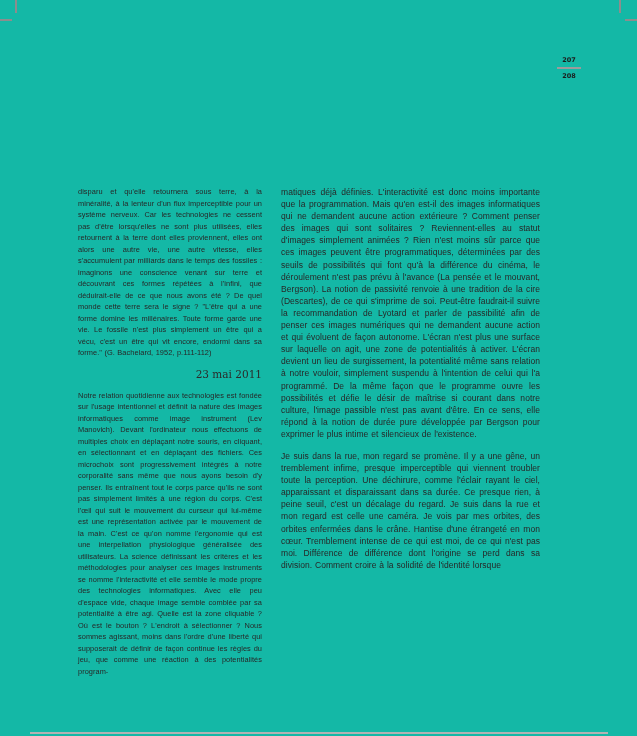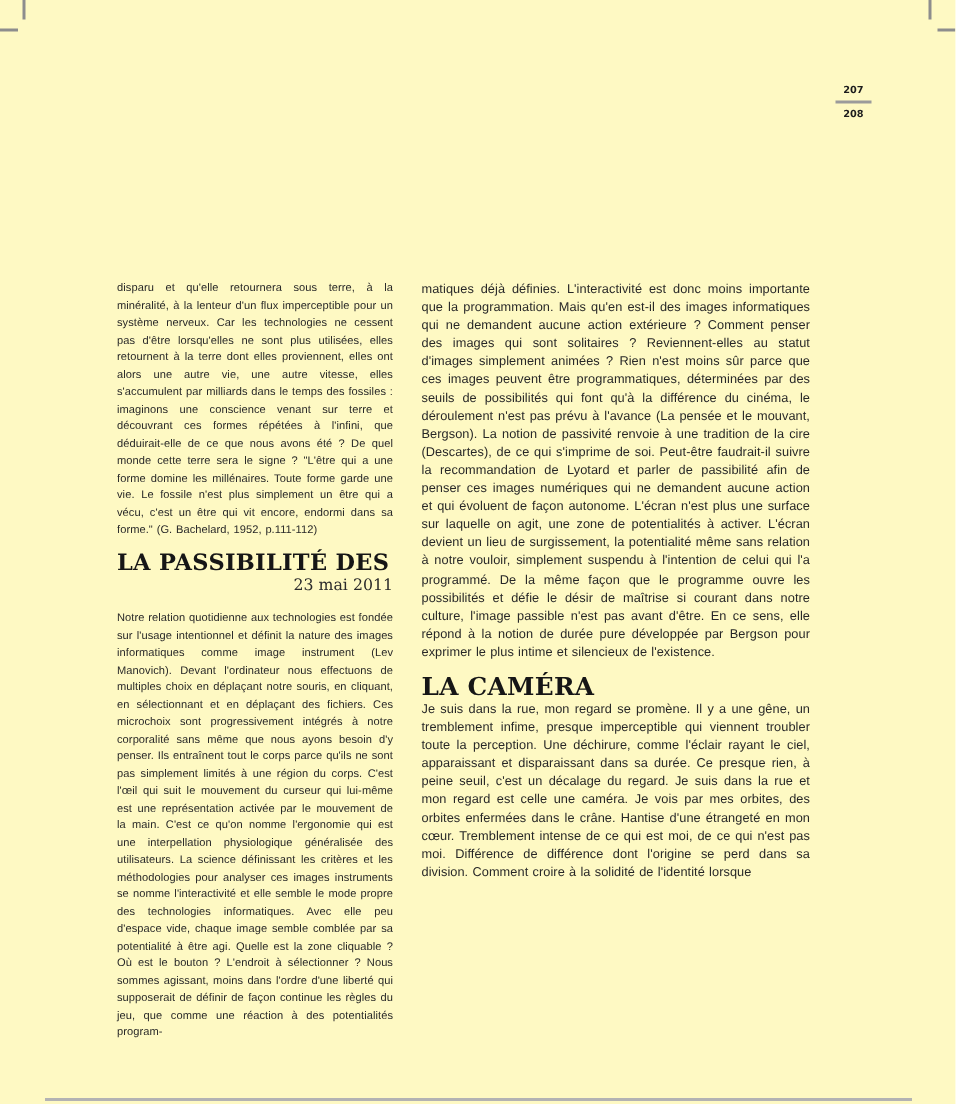--- a/index.html
+++ b/index.html
@@ -1,17 +1,17 @@
 <!DOCTYPE html>
 <html lang="fr"><head>
 <meta charset="utf-8">
 <style>
   html,body{margin:0;padding:0;background:#ffffff;}
   .page{
-    position:relative;width:637px;height:736px;background:#fef9c3;
+    position:relative;width:637px;height:736px;background:#14b8a6;
     overflow:hidden;font-family:"Liberation Sans",sans-serif;color:#262626;
   }
   
   .crop-mark{position:absolute;background:#8d8d8d;}
   .mark-v-tl{left:15px;top:0;width:2px;height:13px;}
   .mark-h-tl{left:0;top:19px;width:12px;height:2px;}
   .mark-v-tr{left:619px;top:0;width:2px;height:13px;}
   .mark-h-tr{left:625px;top:19px;width:12px;height:2px;}
   .mark-bottom{left:30px;top:732px;width:578px;height:2px;background:#b3b3b3;}
   
@@ -51,30 +51,28 @@
   <div class="folio">
     <div>207</div>
     <div class="folio-rule"></div>
     <div>208</div>
   </div>
 
   <div class="col col-left">
     <p class="para">disparu et qu'elle retournera sous terre, à la minéralité, à la lenteur d'un flux imperceptible pour un système nerveux. Car les technologies ne cessent pas d'être lorsqu'elles ne sont plus utilisées, elles retournent à la terre dont elles proviennent, elles ont alors une autre vie, une autre vitesse, elles s'accumulent par milliards dans le temps des fossiles : imaginons une conscience venant sur terre et découvrant ces formes répétées à l'infini, que déduirait-elle de ce que nous avons été ? De quel monde cette terre sera le signe ? "L'être qui a une forme domine les millénaires. Toute forme garde une vie. Le fossile n'est plus simplement un être qui a vécu, c'est un être qui vit encore, endormi dans sa forme." (G. Bachelard, 1952, p.111-112)</p>
 
     <h2 class="section-title">
-      <span class="title-line">LA PASSIBILITÉ DES</span>
     </h2>
     <div class="section-date">23 mai 2011</div>
 
     <p class="para">Notre relation quotidienne aux technologies est fondée sur l'usage intentionnel et définit la nature des images informatiques comme image instrument (Lev Manovich). Devant l'ordinateur nous effectuons de multiples choix en déplaçant notre souris, en cliquant, en sélectionnant et en déplaçant des fichiers. Ces microchoix sont progressivement intégrés à notre corporalité sans même que nous ayons besoin d'y penser. Ils entraînent tout le corps parce qu'ils ne sont pas simplement limités à une région du corps. C'est l'œil qui suit le mouvement du curseur qui lui-même est une représentation activée par le mouvement de la main. C'est ce qu'on nomme l'ergonomie qui est une interpellation physiologique généralisée des utilisateurs. La science définissant les critères et les méthodologies pour analyser ces images instruments se nomme l'interactivité et elle semble le mode propre des technologies informatiques. Avec elle peu d'espace vide, chaque image semble comblée par sa potentialité à être agi. Quelle est la zone cliquable ? Où est le bouton ? L'endroit à sélectionner ? Nous sommes agissant, moins dans l'ordre d'une liberté qui supposerait de définir de façon continue les règles du jeu, que comme une réaction à des potentialités program-</p>
   </div>
 
   <div class="col col-right">
     <p class="para">matiques déjà définies. L'interactivité est donc moins importante que la programmation. Mais qu'en est-il des images informatiques qui ne demandent aucune action extérieure ? Comment penser des images qui sont solitaires ? Reviennent-elles au statut d'images simplement animées ? Rien n'est moins sûr parce que ces images peuvent être programmatiques, déterminées par des seuils de possibilités qui font qu'à la différence du cinéma, le déroulement n'est pas prévu à l'avance (La pensée et le mouvant, Bergson). La notion de passivité renvoie à une tradition de la cire (Descartes), de ce qui s'imprime de soi. Peut-être faudrait-il suivre la recommandation de Lyotard et parler de passibilité afin de penser ces images numériques qui ne demandent aucune action et qui évoluent de façon autonome. L'écran n'est plus une surface sur laquelle on agit, une zone de potentialités à activer. L'écran devient un lieu de surgissement, la potentialité même sans relation à notre vouloir, simplement suspendu à l'intention de celui qui l'a programmé. De la même façon que le programme ouvre les possibilités et défie le désir de maîtrise si courant dans notre culture, l'image passible n'est pas avant d'être. En ce sens, elle répond à la notion de durée pure développée par Bergson pour exprimer le plus intime et silencieux de l'existence.</p>
 
     <h2 class="section-title">
-      <span class="title-line">LA CAMÉRA</span>
     </h2>
 
     <p class="para">Je suis dans la rue, mon regard se promène. Il y a une gêne, un tremblement infime, presque imperceptible qui viennent troubler toute la perception. Une déchirure, comme l'éclair rayant le ciel, apparaissant et disparaissant dans sa durée. Ce presque rien, à peine seuil, c'est un décalage du regard. Je suis dans la rue et mon regard est celle une caméra. Je vois par mes orbites, des orbites enfermées dans le crâne. Hantise d'une étrangeté en mon cœur. Tremblement intense de ce qui est moi, de ce qui n'est pas moi. Différence de différence dont l'origine se perd dans sa division. Comment croire à la solidité de l'identité lorsque</p>
   </div>
 
 </div>
 
 </body></html>

